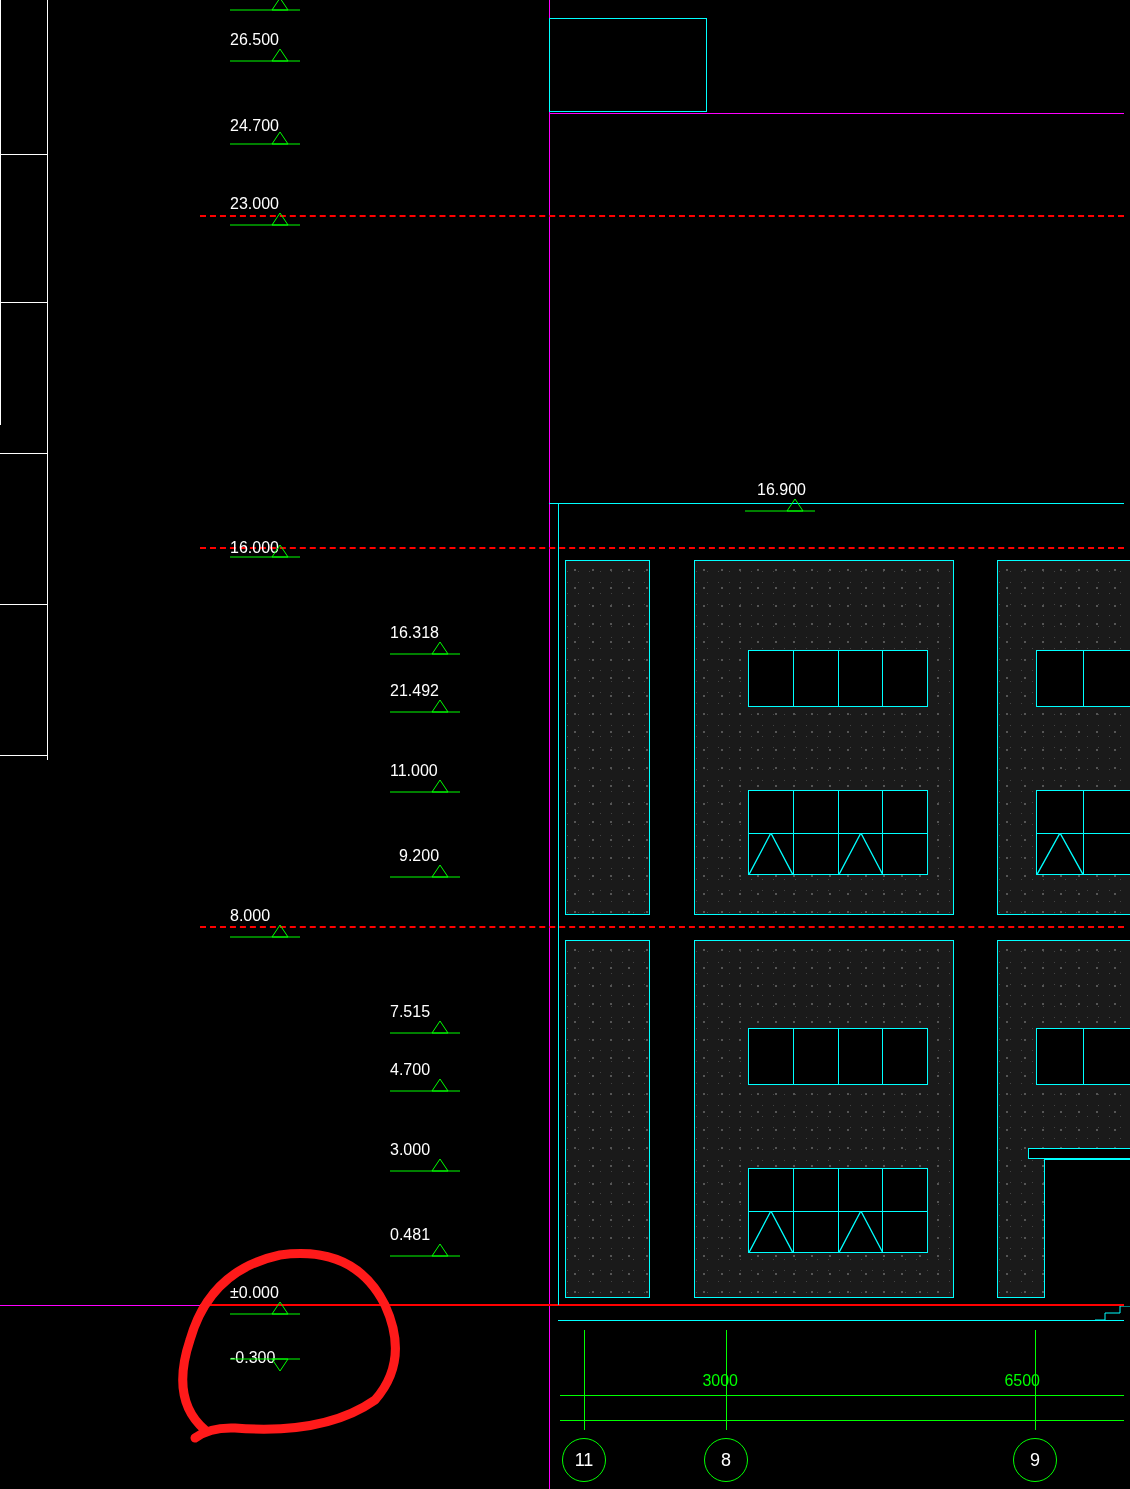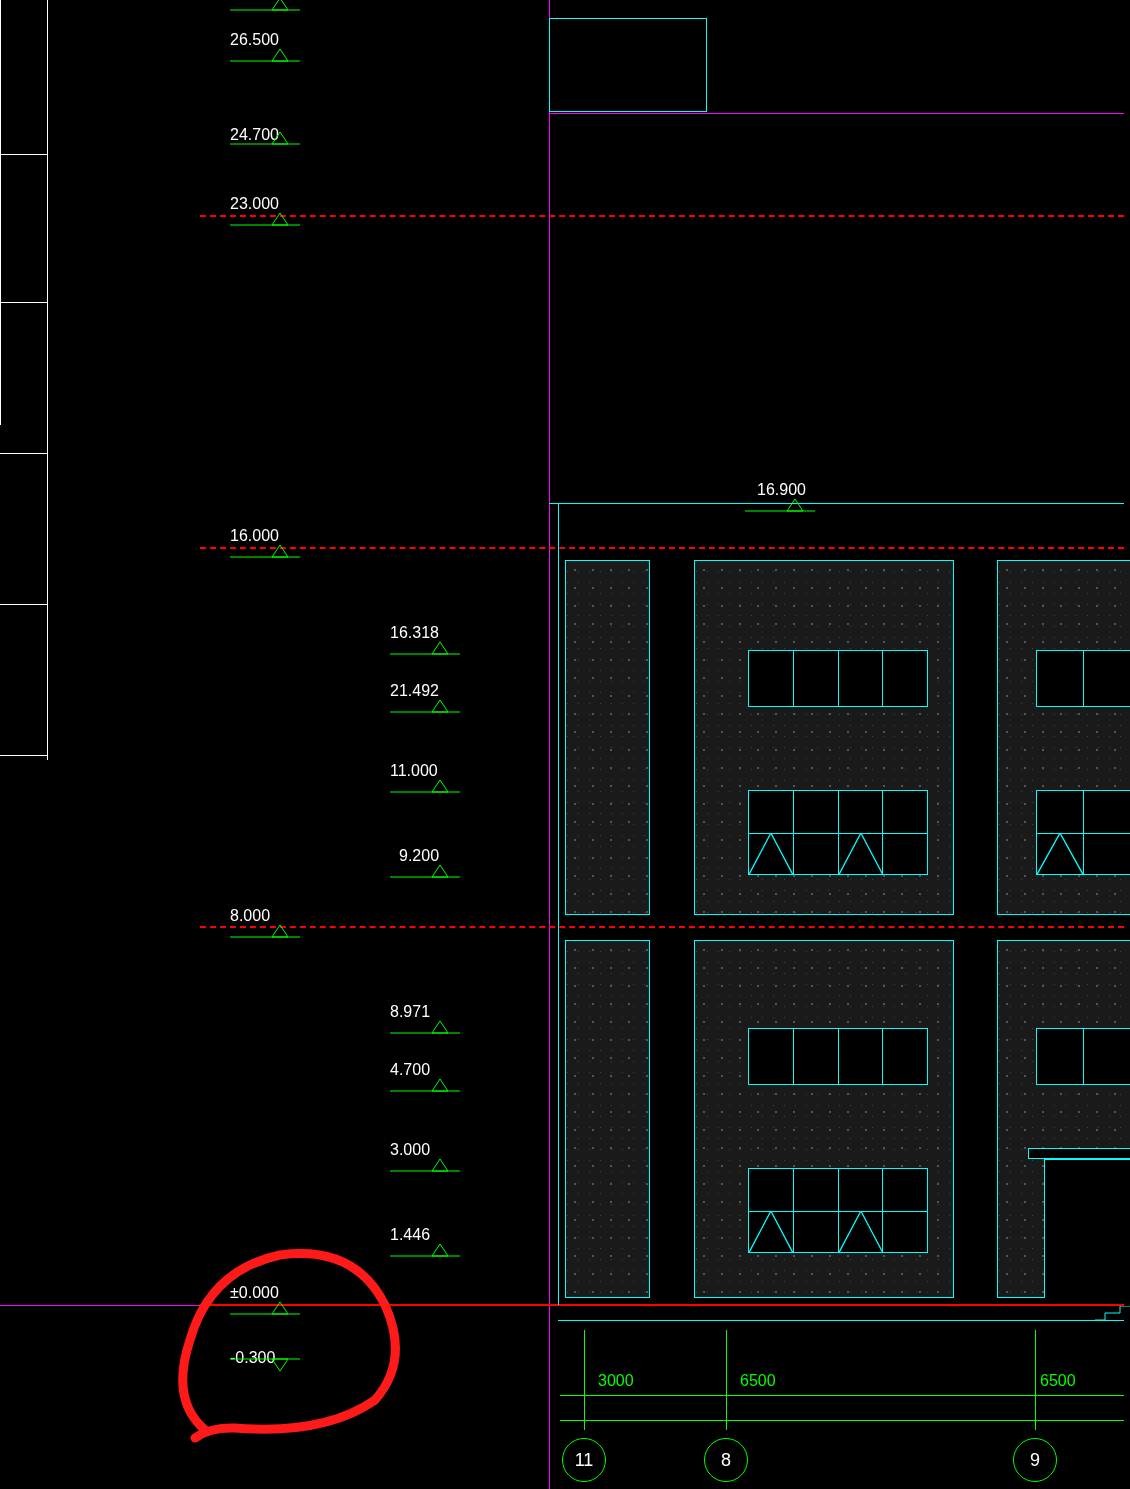--- a/index.html
+++ b/index.html
@@ -18,21 +18,21 @@
 .v-white{border-left:1px solid #fff}
 .box-white{position:absolute;border:1px solid #fff;border-right:none}
 .facade-panel{position:absolute;border:1px solid #0ff;background-color:#1a1a1a;background-image:radial-gradient(circle,#555 1px,transparent 1px),radial-gradient(circle,#444 0.5px,transparent 0.5px);background-size:18px 18px,11px 11px;background-position:0 0,7px 5px}
 .window{position:absolute;border:1px solid #0ff;background:#000}
 .window-cell{border-right:1px solid #0ff}
 .window-row{display:flex;height:100%}
 .window-row>div{flex:1}
 .win-tri{position:absolute;top:50%;left:0;right:0;bottom:0;display:flex}
 .win-tri>div{flex:1;position:relative}
 .win-tri svg{position:absolute;top:0;left:0;width:100%;height:100%}
-.dim-text{position:absolute;color:#0f0;font-size:16px;text-align:left}
+.dim-text{position:absolute;color:#0f0;font-size:16px;text-align:right}
 .grid-circle{position:absolute;width:44px;height:44px;border:1px solid #0f0;border-radius:50%;display:flex;align-items:center;justify-content:center;color:#fff;font-size:18px}
 .grid-line-v{position:absolute;width:1px;border-left:1px solid #0f0}
 .dim-tick{position:absolute;width:1px;height:20px;border-left:1px solid #0f0}
 .dim-hline{position:absolute;height:1px;border-top:1px solid #0f0}
 .annotation-circle{position:absolute;pointer-events:none}
 .parapet{position:absolute;border:1px solid #0ff;background:#000}
 .door{position:absolute;border:1px solid #0ff;border-bottom:none;background:#000}
 .ledge{position:absolute;border-top:2px solid #0ff}
 </style>
 </head>
@@ -178,39 +178,39 @@
       <div class="elev-marker" style="left:230px;top:31px">
     <div class="elev-text" style="left:0;top:0">26.500</div>
     <svg width="80" height="20" style="position:absolute;left:0;top:18px">
       <line x1="0" y1="12" x2="70" y2="12" stroke="#0f0"></line>
       <g transform="translate(42,0)">
             <path d="M0 12 L16 12 L8 0 Z" stroke="#0f0" fill="none"></path>
           </g>
     </svg>
   </div>
       <div class="elev-marker" style="left:230px;top:114px">
-    <div class="elev-text" style="left:0;top:12px">24.700</div>
+    <div class="elev-text" style="left:0;top:3px">24.700</div>
     <svg width="80" height="20" style="position:absolute;left:0;top:18px">
       <line x1="0" y1="12" x2="70" y2="12" stroke="#0f0"></line>
       <g transform="translate(42,0)">
             <path d="M0 12 L16 12 L8 0 Z" stroke="#0f0" fill="none"></path>
           </g>
     </svg>
   </div>
       <div class="elev-marker" style="left:230px;top:195px">
     <div class="elev-text" style="left:0;top:0">23.000</div>
     <svg width="80" height="20" style="position:absolute;left:0;top:18px">
       <line x1="0" y1="12" x2="70" y2="12" stroke="#0f0"></line>
       <g transform="translate(42,0)">
             <path d="M0 12 L16 12 L8 0 Z" stroke="#0f0" fill="none"></path>
           </g>
     </svg>
   </div>
       <div class="elev-marker" style="left:230px;top:527px">
-    <div class="elev-text" style="left:0;top:0">16.000</div>
+    <div class="elev-text" style="left:0;top:12px">16.000</div>
     <svg width="80" height="20" style="position:absolute;left:0;top:18px">
       <line x1="0" y1="12" x2="70" y2="12" stroke="#0f0"></line>
       <g transform="translate(42,0)">
             <path d="M0 12 L16 12 L8 0 Z" stroke="#0f0" fill="none"></path>
           </g>
     </svg>
   </div>
       <div class="elev-marker" style="left:230px;top:907px">
     <div class="elev-text" style="left:0;top:0">8.000</div>
     <svg width="80" height="20" style="position:absolute;left:0;top:18px">
@@ -270,21 +270,21 @@
       <div class="elev-marker" style="left:390px;top:847px">
     <div class="elev-text" style="left:9px;top:0">9.200</div>
     <svg width="80" height="20" style="position:absolute;left:0;top:18px">
       <line x1="0" y1="12" x2="70" y2="12" stroke="#0f0"></line>
       <g transform="translate(42,0)">
             <path d="M0 12 L16 12 L8 0 Z" stroke="#0f0" fill="none"></path>
           </g>
     </svg>
   </div>
       <div class="elev-marker" style="left:390px;top:1003px">
-    <div class="elev-text" style="left:0;top:0">8.971</div>
+    <div class="elev-text" style="left:0;top:0">7.515</div>
     <svg width="80" height="20" style="position:absolute;left:0;top:18px">
       <line x1="0" y1="12" x2="70" y2="12" stroke="#0f0"></line>
       <g transform="translate(42,0)">
             <path d="M0 12 L16 12 L8 0 Z" stroke="#0f0" fill="none"></path>
           </g>
     </svg>
   </div>
       <div class="elev-marker" style="left:390px;top:1061px">
     <div class="elev-text" style="left:0;top:0">4.700</div>
     <svg width="80" height="20" style="position:absolute;left:0;top:18px">
@@ -297,21 +297,21 @@
       <div class="elev-marker" style="left:390px;top:1141px">
     <div class="elev-text" style="left:0;top:0">3.000</div>
     <svg width="80" height="20" style="position:absolute;left:0;top:18px">
       <line x1="0" y1="12" x2="70" y2="12" stroke="#0f0"></line>
       <g transform="translate(42,0)">
             <path d="M0 12 L16 12 L8 0 Z" stroke="#0f0" fill="none"></path>
           </g>
     </svg>
   </div>
       <div class="elev-marker" style="left:390px;top:1226px">
-    <div class="elev-text" style="left:0;top:0">1.446</div>
+    <div class="elev-text" style="left:0;top:0">0.481</div>
     <svg width="80" height="20" style="position:absolute;left:0;top:18px">
       <line x1="0" y1="12" x2="70" y2="12" stroke="#0f0"></line>
       <g transform="translate(42,0)">
             <path d="M0 12 L16 12 L8 0 Z" stroke="#0f0" fill="none"></path>
           </g>
     </svg>
   </div>
     </div>
   <div id="elev-inner">
       <div class="elev-marker" style="left:745px;top:481px">

